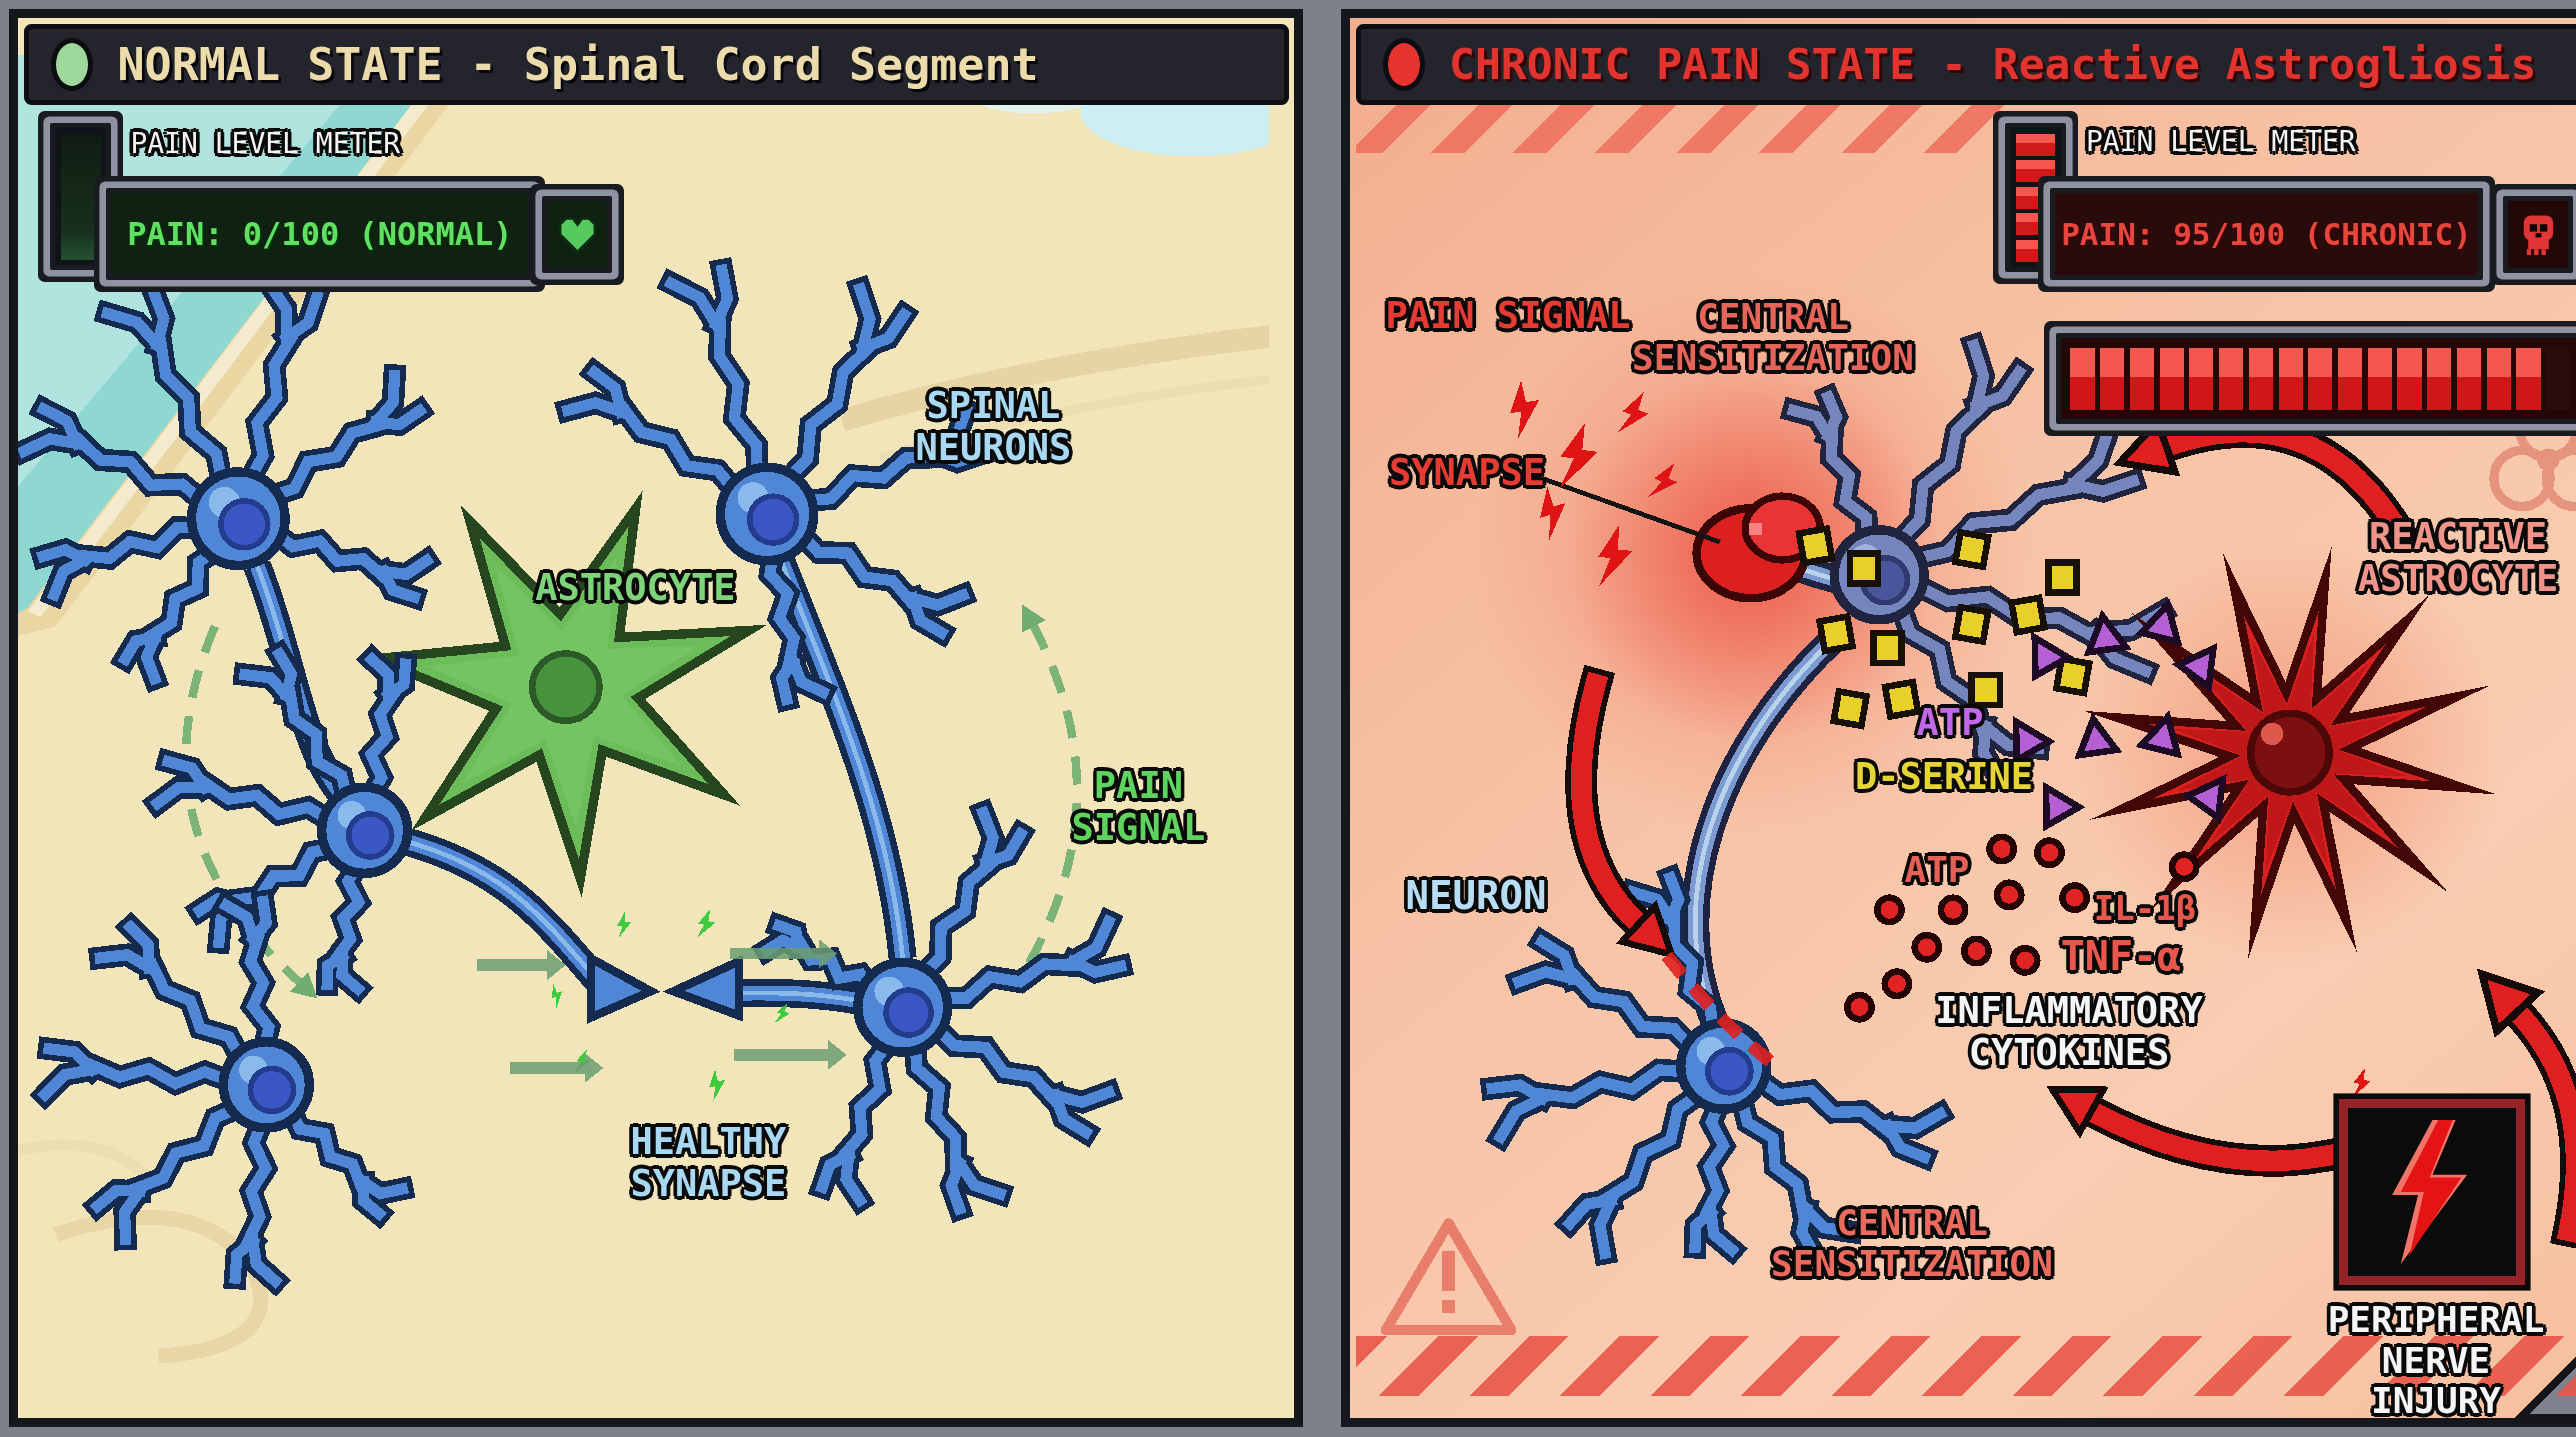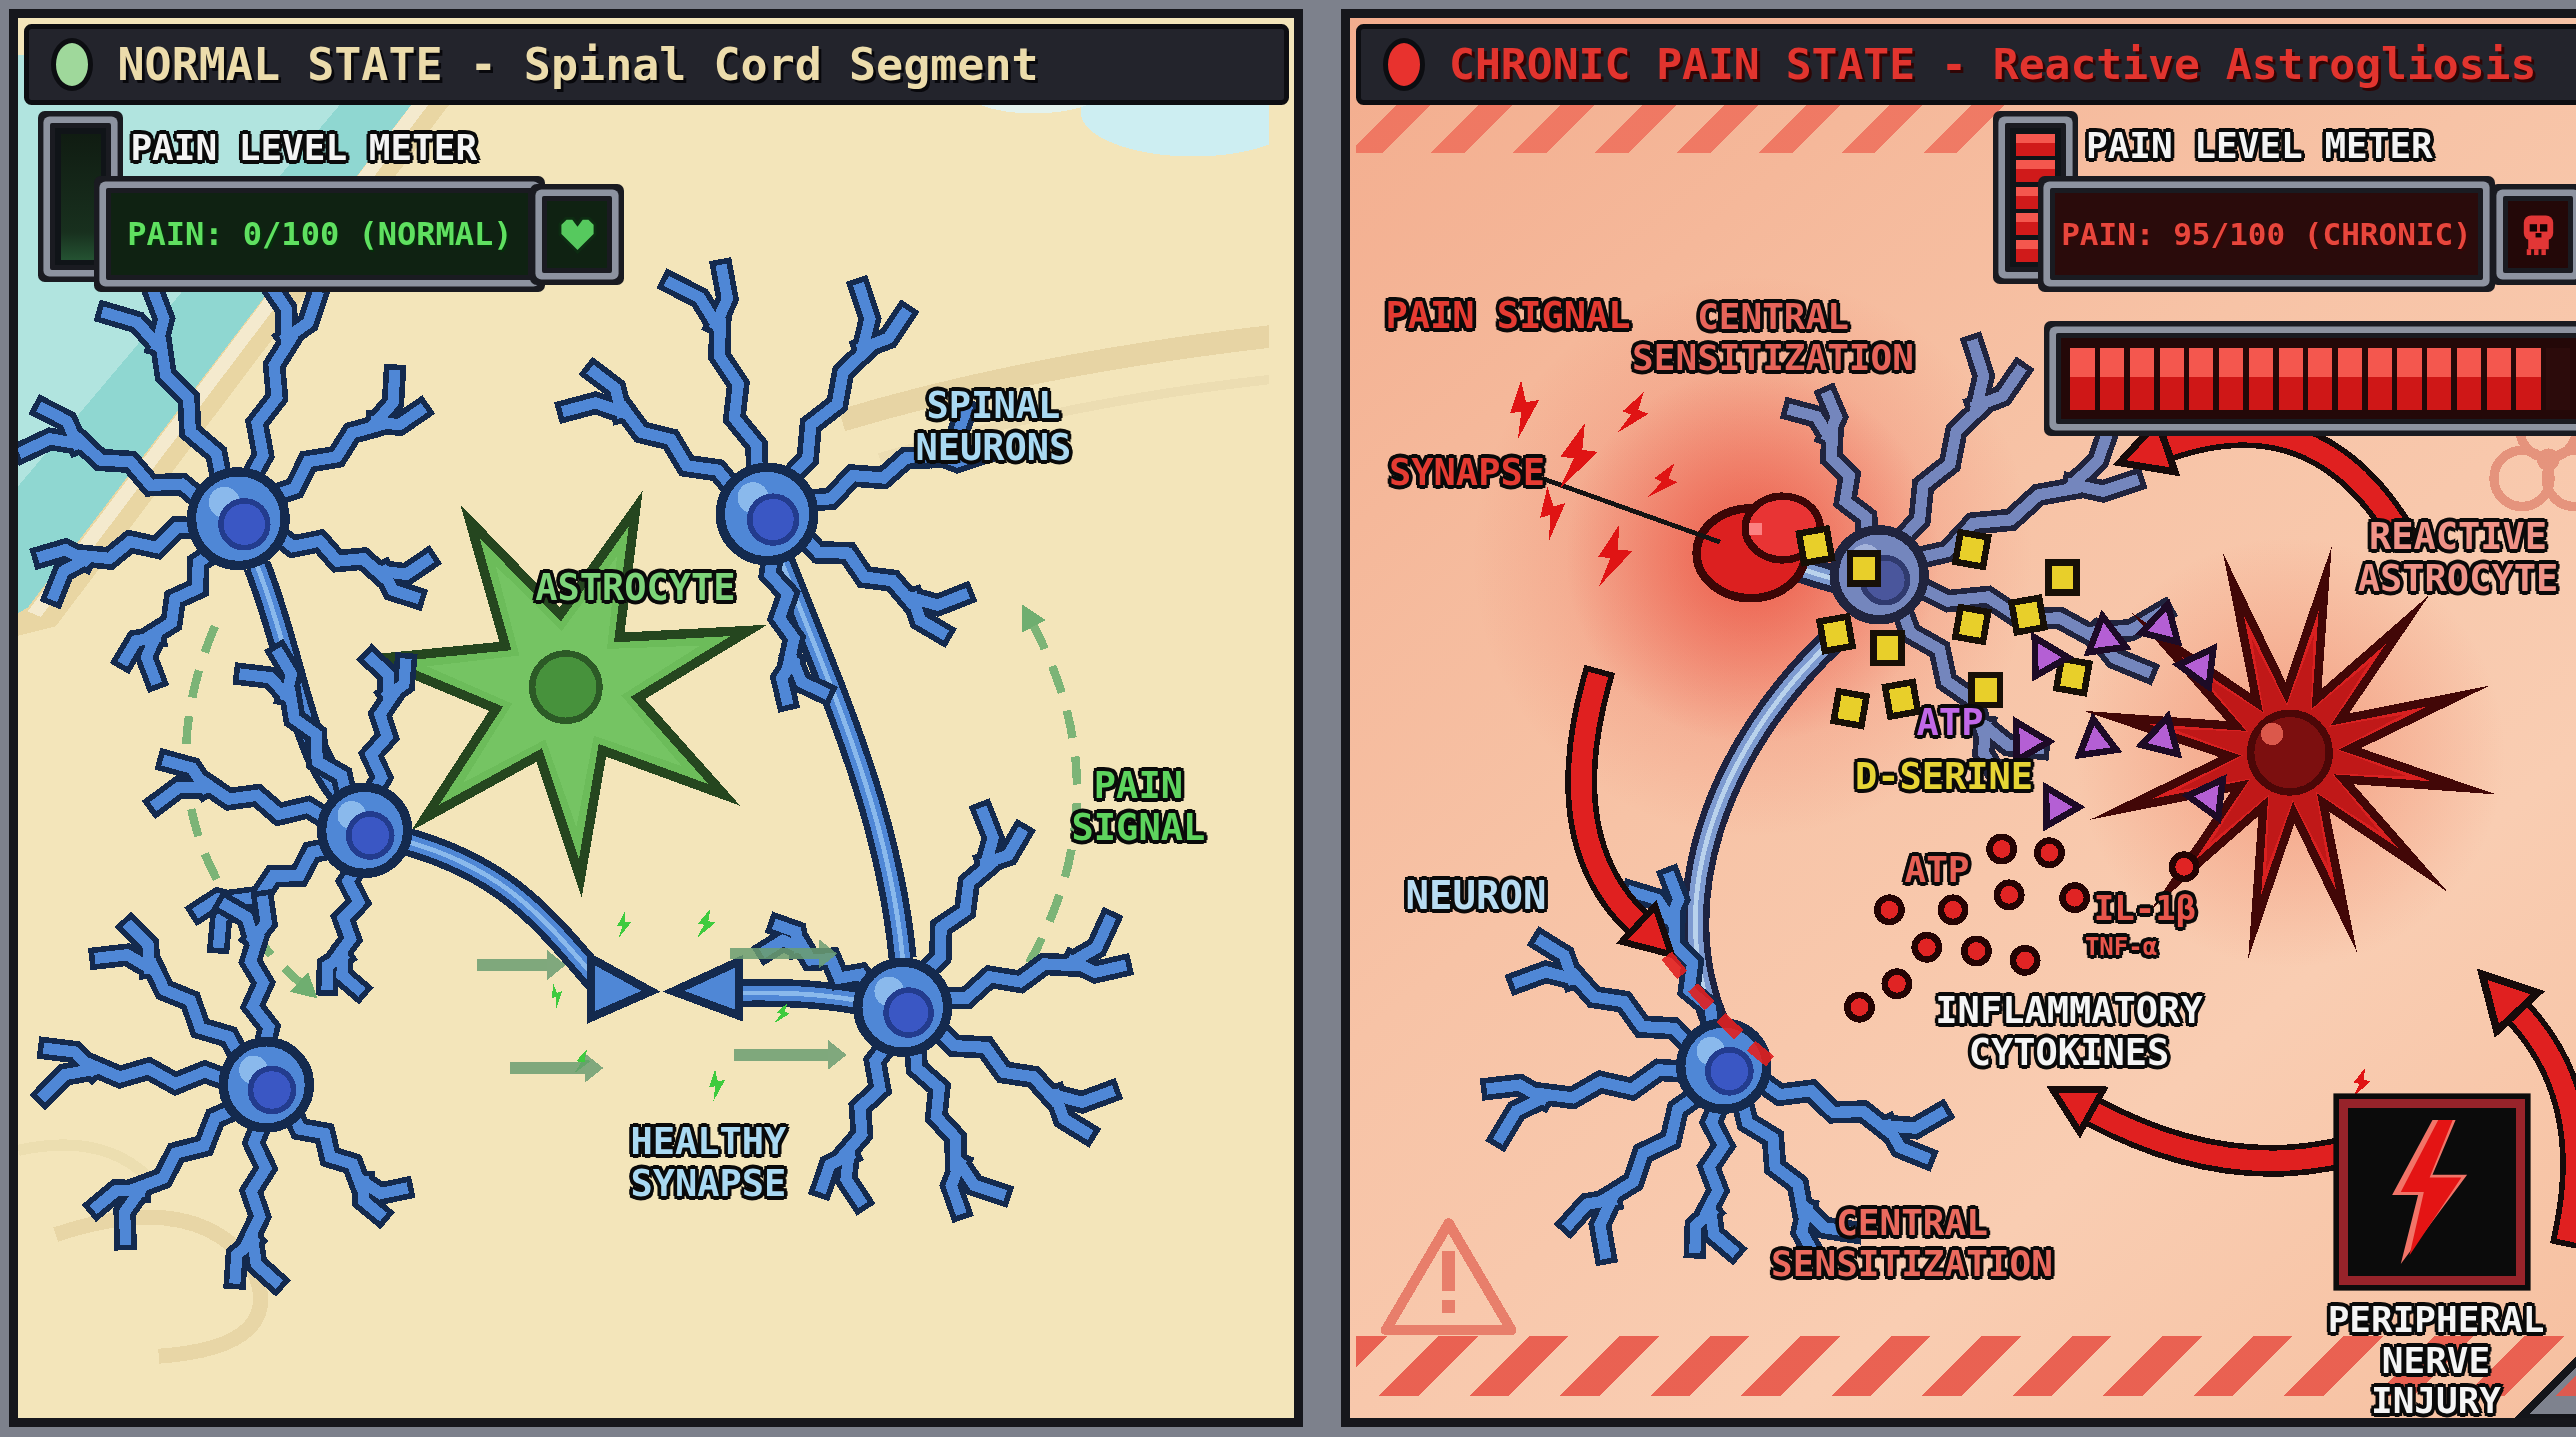--- a/index.html
+++ b/index.html
@@ -16,21 +16,21 @@
   .cream{color:#ecdcab;}
   .redttl{color:#e2342e;font-size:43px;text-shadow:2.8px 2.8px 0 #300505;}
   .plabel{position:absolute;font-weight:bold;white-space:pre-line;text-align:center;line-height:1.12;
           transform:translateX(-50%);z-index:20;font-size:37px;}
   .o3{text-shadow:-3.7px 0 0 #0a0a0a,3.7px 0 0 #0a0a0a,0 -3.7px 0 #0a0a0a,0 3.7px 0 #0a0a0a,
       -2.8px -2.8px 0 #0a0a0a,2.8px -2.8px 0 #0a0a0a,-2.8px 2.8px 0 #0a0a0a,2.8px 2.8px 0 #0a0a0a;}
   .frame{border:5.6px solid #1a1b21;box-shadow:0 0 0 6.6px #8d93a0,0 0 0 12px #1a1b21;border-radius:1.9px;}
   .lcd{position:absolute;display:flex;align-items:center;justify-content:center;font-weight:bold;z-index:25;}
   .lcd.green{background:#0f2212;color:#5fe060;font-size:32px;text-shadow:1.9px 1.9px 0 #04300a;text-align:right;}
   .lcd.red{background:#2a0b0b;color:#e8463c;font-size:31px;text-shadow:1.9px 1.9px 0 #3a0505;}
-  .mtitle{position:absolute;font-weight:bold;font-size:36px;color:#f4f4f4;z-index:25;white-space:nowrap;}
+  .mtitle{position:absolute;font-weight:normal;font-size:28px;color:#f4f4f4;z-index:25;white-space:nowrap;}
   .vmeter{position:absolute;background:#101418;z-index:25;}
   .vempty{position:absolute;inset:5.6px;background:linear-gradient(180deg,#101c12,#18301e 78%,#245232);}
   .vred{position:absolute;inset:5.6px;display:flex;flex-direction:column;gap:4.7px;}
   .vseg{flex:1;background:linear-gradient(180deg,#f4574e 0 40%,#d01a1a 40%);}
   .ibox{position:absolute;display:flex;align-items:center;justify-content:center;z-index:25;}
   .ibox.greenbg{background:#0f2212;}
   .ibox.redbg{background:#230808;}
   .hz{position:absolute;z-index:5;}
   .hz.top{left:5.6px;top:84px;width:683px;height:51px;opacity:.8;
      background:repeating-linear-gradient(-45deg,#ee6a57 0 24px,rgba(0,0,0,0) 24px 58px);}
@@ -548,21 +548,21 @@
   <div class="plabel o3" style="left:423px;top:279px;color:#e7645a;font-size:36px;">CENTRAL
 SENSITIZATION</div>
   <div class="plabel o3" style="left:117px;top:434px;color:#e53b32;">SYNAPSE</div>
   <div class="plabel o3" style="left:1108px;top:498px;color:#f09388;">REACTIVE
 ASTROCYTE</div>
   <div class="plabel o3" style="left:600px;top:684px;color:#c168e8;">ATP</div>
   <div class="plabel o3" style="left:578px;top:738px;color:#e6d435;padding-left:32px;">D-SERINE</div>
   <div class="plabel o3" style="left:126px;top:856px;color:#b8dcf2;font-size:39px;">NEURON</div>
   <div class="plabel o3" style="left:587px;top:832px;color:#e66055;font-size:36px;">ATP</div>
   <div class="plabel o3" style="left:795px;top:871px;color:#e8564c;font-size:34px;">IL-1β</div>
-  <div class="plabel o3" style="left:771px;top:916px;color:#e8564c;font-size:24px;">TNF-α</div>
+  <div class="plabel o3" style="left:771px;top:916px;color:#e8564c;font-size:40px;">TNF-α</div>
   <div class="plabel o3" style="left:719px;top:972px;color:#f5f5f5;">INFLAMMATORY
 CYTOKINES</div>
   <div class="plabel o3" style="left:562px;top:1185px;color:#ea6a5e;font-size:36px;">CENTRAL
 SENSITIZATION</div>
 
   <div class="injury">
     <svg viewBox="0 0 64 104" width="97" height="150">
       <polygon points="32,2 4,54 22,54 10,102 56,40 32,40 48,2" fill="#f27468"></polygon>
       <polygon points="36,2 10,52 26,52 16,96 52,42 30,42 46,2" fill="#e41414"></polygon>
     </svg>

